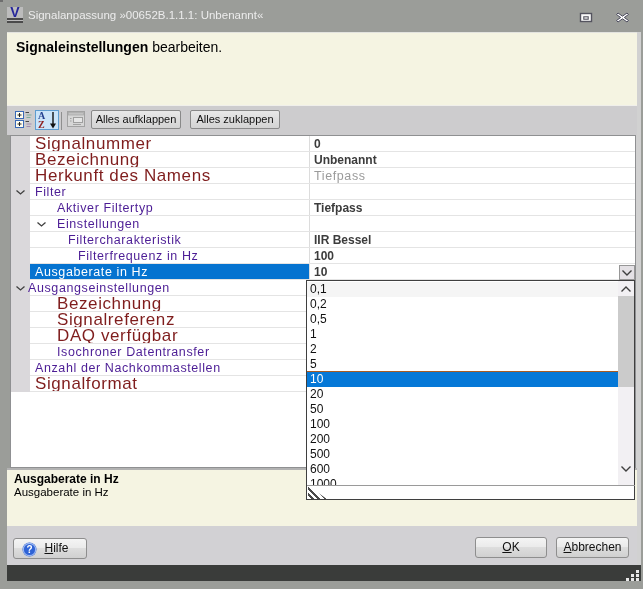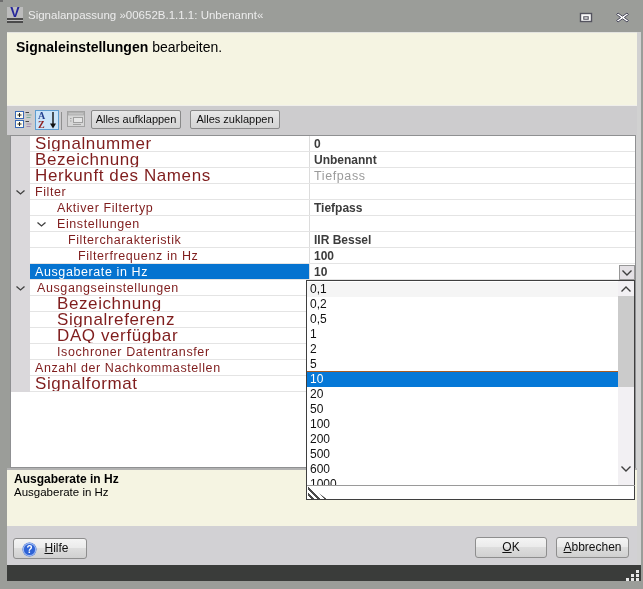--- a/index.html
+++ b/index.html
@@ -1,18 +1,18 @@
 <!DOCTYPE html>
 <html><head><meta charset="utf-8"><style>
 *{margin:0;padding:0;box-sizing:border-box}
 html,body{width:643px;height:589px}
 body{position:relative;background:#9b9d99;font-family:"Liberation Sans",sans-serif;overflow:hidden}
 .abs{position:absolute}
 .glab{color:#7f1d1d;font-size:17px;letter-spacing:0.6px;white-space:nowrap}
-.blab{color:#7f1d1d;font-size:12.5px;letter-spacing:0.6px;white-space:nowrap}
+.blab{color:#4c1d95;font-size:12.5px;letter-spacing:0.6px;white-space:nowrap}
 .wlab{color:#ffffff;font-size:12.5px;letter-spacing:0.6px;white-space:nowrap}
 .bval{color:#3c3c3c;font-size:12px;font-weight:bold;white-space:nowrap}
 .gval{color:#9b9b9b;font-size:12.5px;letter-spacing:0.6px;white-space:nowrap}
 .ditem{font-size:12px;color:#111;height:15px;line-height:15.5px;white-space:nowrap}
 .tbtn{position:absolute;height:19px;border:1px solid #898989;border-radius:2px;background:linear-gradient(#e8e8e8,#d3d3d3);font-size:11px;color:#111;text-align:center;line-height:17px;white-space:nowrap;overflow:hidden}
 .wbtn{position:absolute;height:21px;border:1px solid #8e8e8e;border-radius:3px;background:linear-gradient(#f4f4f4 0%,#ebebeb 45%,#dddddd 50%,#d0d0d0 100%);font-size:12px;color:#111;text-align:center;line-height:19px}
 </style></head>
 <body>
 <div class="abs" style="left:0;top:0;width:3px;height:2px;background:#6e6e6e"></div>
 
@@ -94,21 +94,21 @@
 <div class="abs blab" style="left:68px;top:232px;height:16px;line-height:16px">Filtercharakteristik</div>
 <div class="abs bval" style="left:314px;top:232px;height:16px;line-height:16px">IIR Bessel</div>
 <div class="abs" style="left:30px;top:247px;width:605px;height:1px;background:#e4e4e4"></div>
 <div class="abs blab" style="left:78px;top:248px;height:16px;line-height:16px">Filterfrequenz in Hz</div>
 <div class="abs bval" style="left:314px;top:248px;height:16px;line-height:16px">100</div>
 <div class="abs" style="left:30px;top:263px;width:605px;height:1px;background:#e4e4e4"></div>
 <div class="abs" style="left:30px;top:264px;width:279px;height:16px;background:#0573d0"></div>
 <div class="abs wlab" style="left:35px;top:264px;height:16px;line-height:16px">Ausgaberate in Hz</div>
 <div class="abs bval" style="left:314px;top:264px;height:16px;line-height:16px">10</div>
 <div class="abs" style="left:30px;top:279px;width:605px;height:1px;background:#e4e4e4"></div>
-<div class="abs blab" style="left:37px;top:280px;height:17px;line-height:16px">Ausgangseinstellungen</div>
+<div class="abs blab" style="left:28px;top:280px;height:17px;line-height:16px">Ausgangseinstellungen</div>
 <svg width="9" height="5" viewBox="0 0 9 5" style="position:absolute;left:16px;top:286px">
     <polyline points="0.5,0.5 4.5,4 8.5,0.5" fill="none" stroke="#3f3f3f" stroke-width="1.3"></polyline>
   </svg>
 <div class="abs" style="left:30px;top:295px;width:605px;height:1px;background:#e4e4e4"></div>
 <div class="abs glab" style="left:57px;top:296px;height:16px;line-height:16px">Bezeichnung</div>
 <div class="abs" style="left:30px;top:311px;width:605px;height:1px;background:#e4e4e4"></div>
 <div class="abs glab" style="left:57px;top:312px;height:16px;line-height:16px">Signalreferenz</div>
 <div class="abs" style="left:30px;top:327px;width:605px;height:1px;background:#e4e4e4"></div>
 <div class="abs glab" style="left:57px;top:328px;height:16px;line-height:16px">DAQ verfügbar</div>
 <div class="abs" style="left:30px;top:343px;width:605px;height:1px;background:#e4e4e4"></div>

